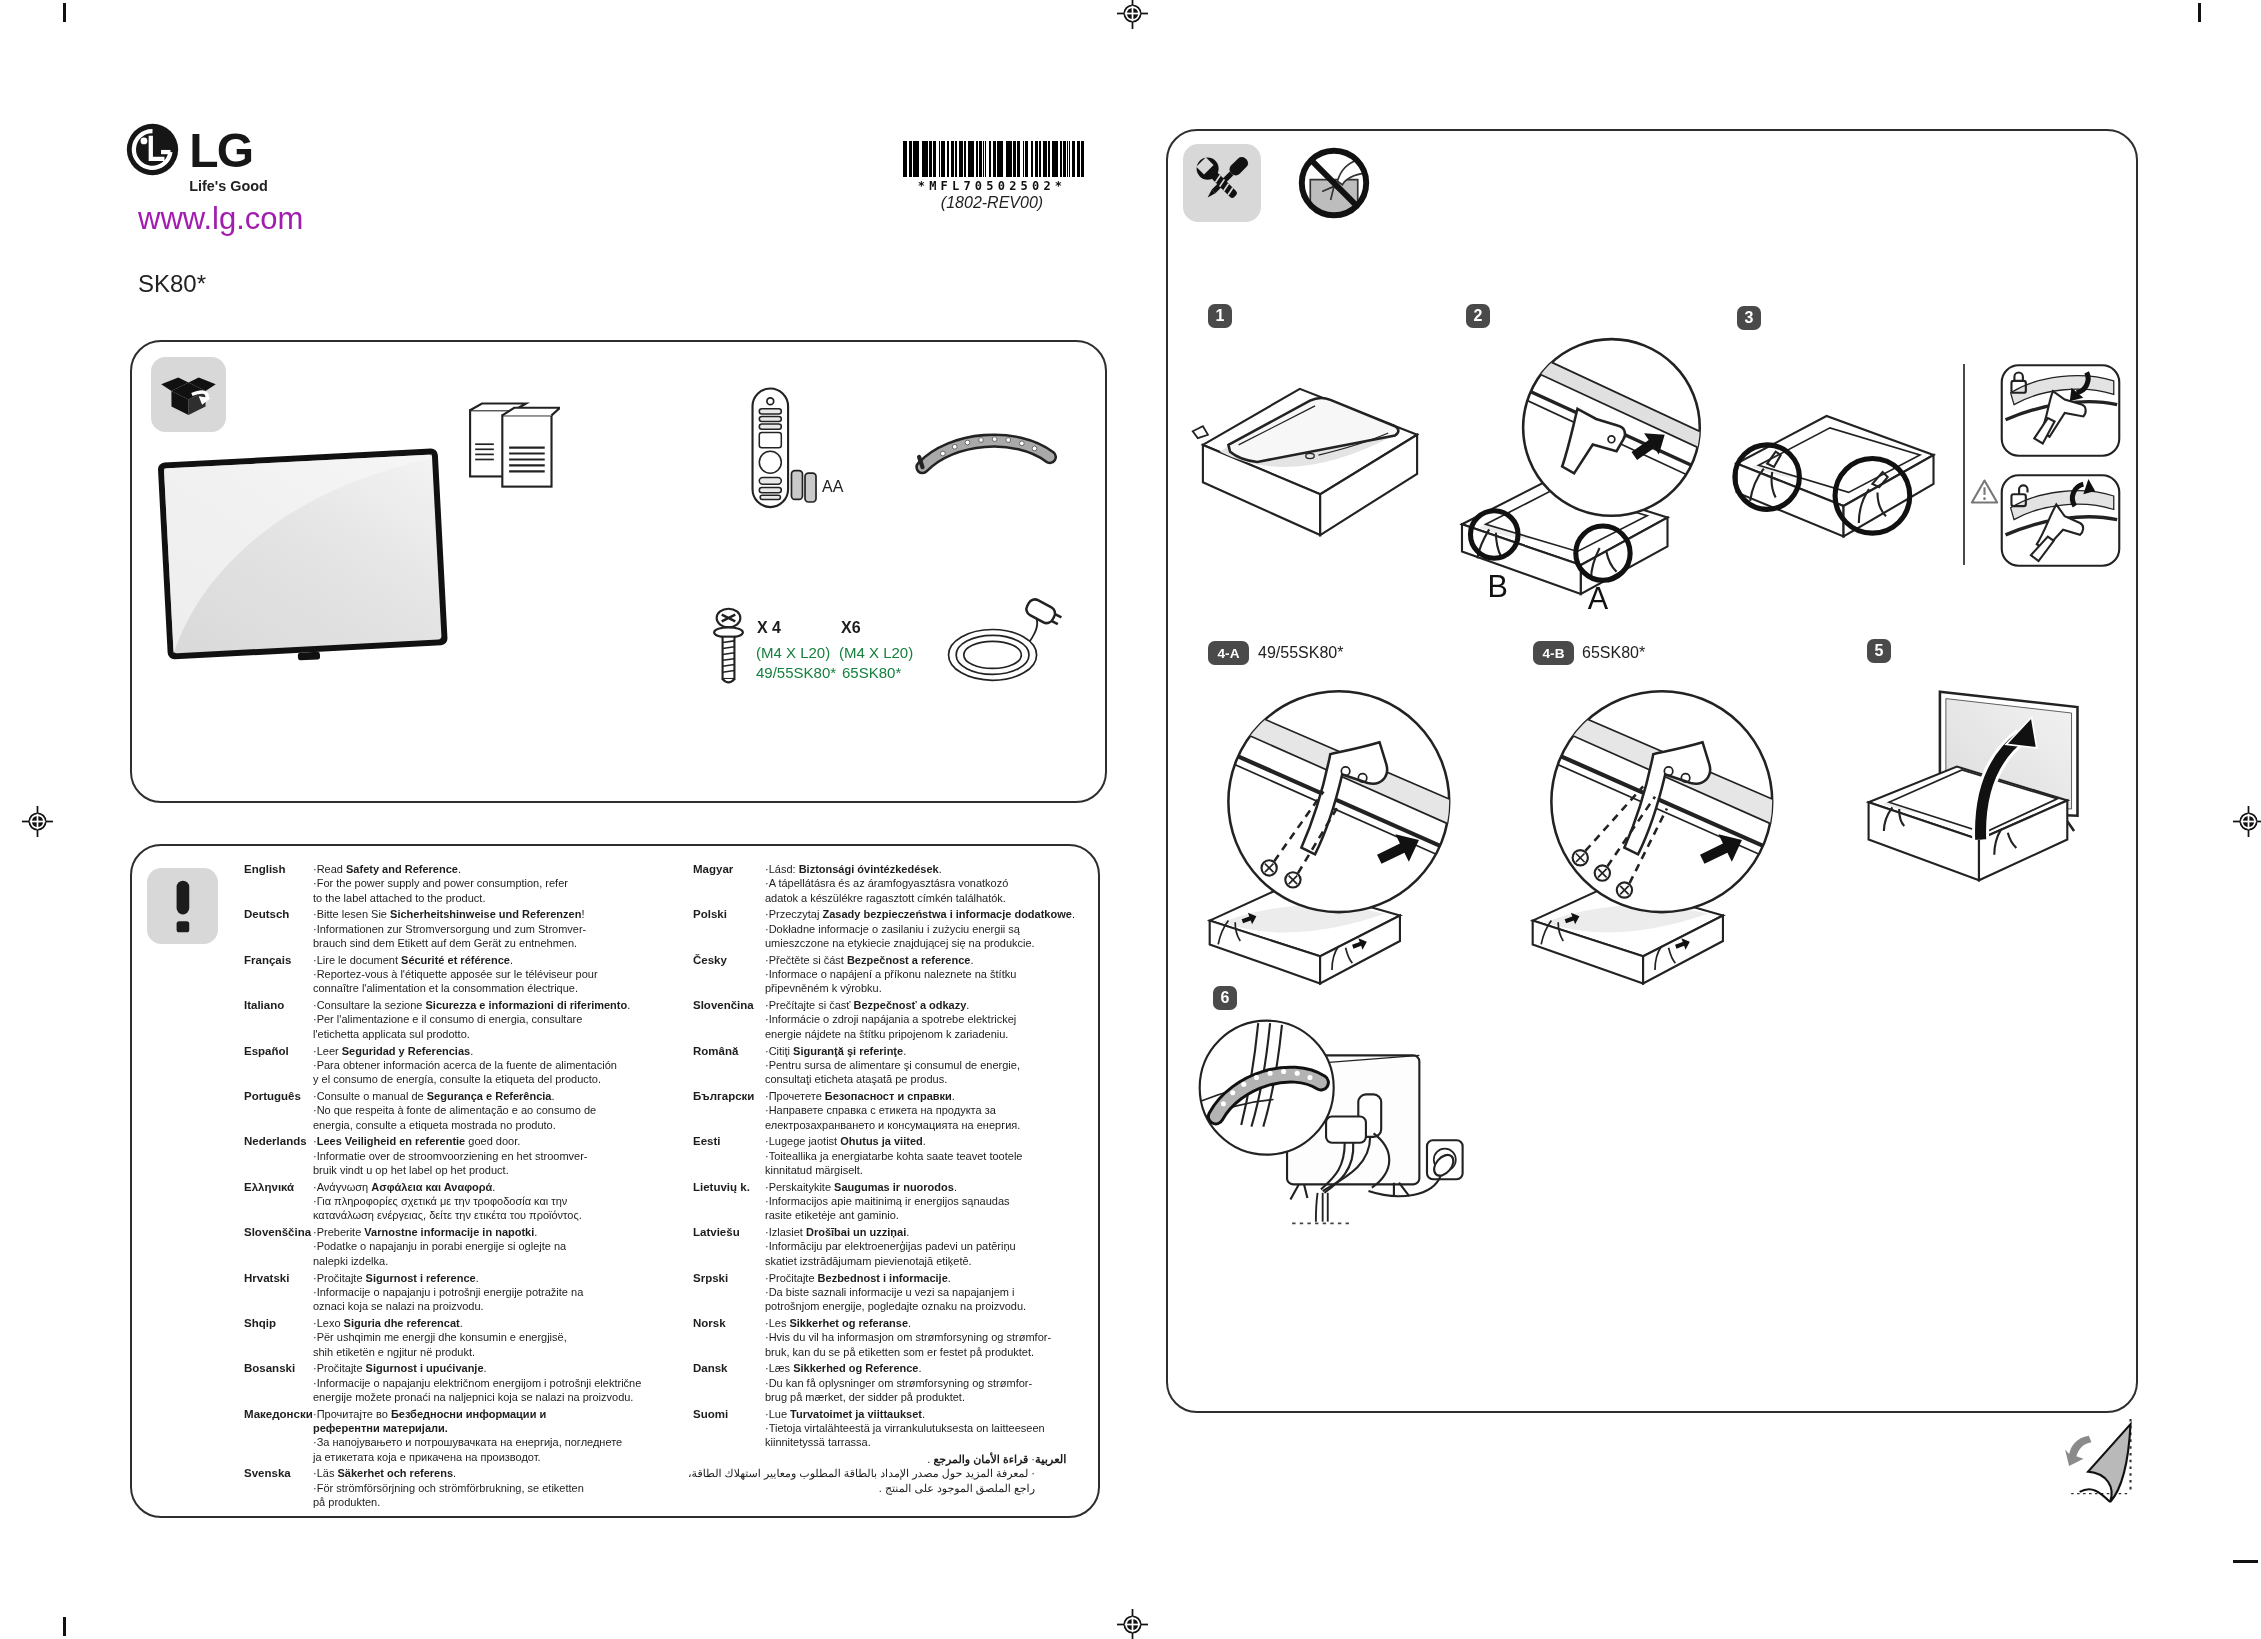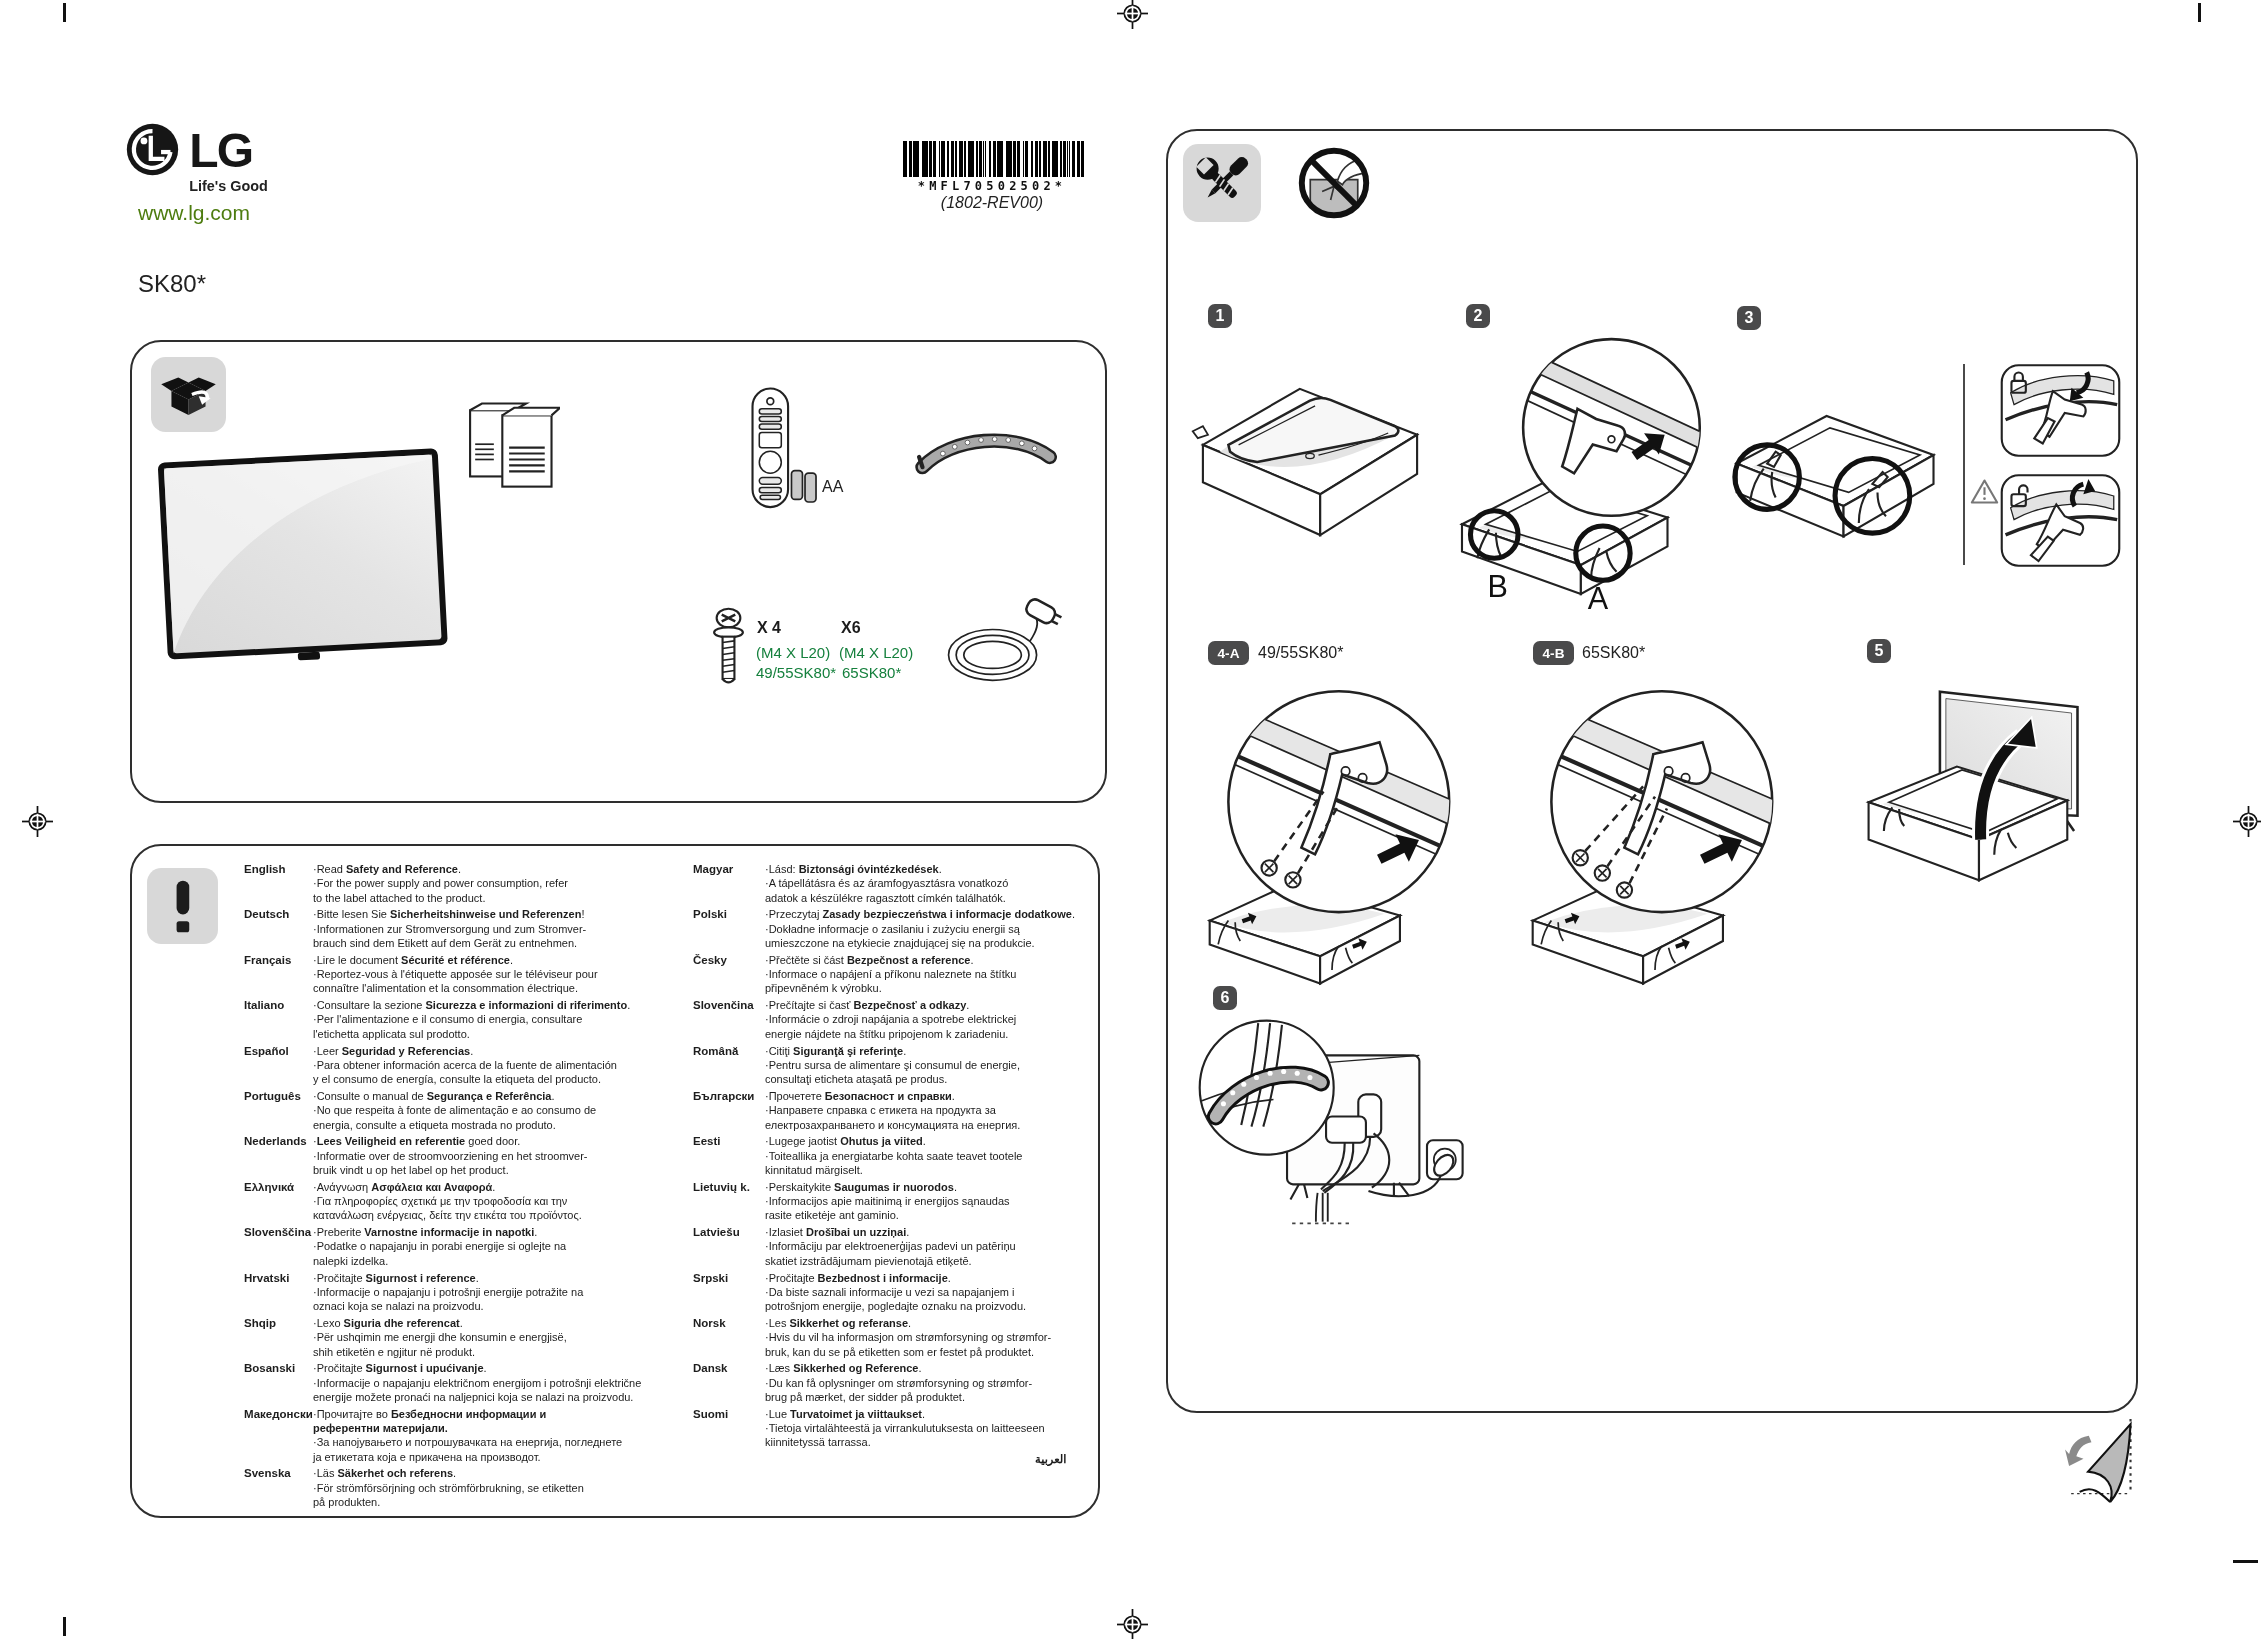--- a/index.html
+++ b/index.html
@@ -7,21 +7,21 @@
         font-family:"Liberation Sans",sans-serif;color:#1d1d1d;}
   .abs{position:absolute;}
   .panel{position:absolute;border:2.5px solid #2e2e2e;border-radius:31px;background:#fff;}
   .badge{position:absolute;background:#4a4a4b;color:#fff;font-weight:bold;
          border-radius:6.8px;display:flex;align-items:center;justify-content:center;}
   .badge.sq{width:24px;height:24px;font-size:16px;}
   .badge.wide{width:41px;height:24px;font-size:13.6px;}
   .stepmodel{position:absolute;font-size:16px;color:#222;}
   .wordmark{font-weight:bold;font-size:48px;letter-spacing:-1.7px;color:#171717;}
   .tagline{font-size:14.4px;font-weight:600;color:#222;}
-  .website{font-size:21px;color:#4d7c0f;}
+  .website{font-size:31px;color:#a21caf;}
   .model{font-size:24px;color:#222;}
   .barcode-bars{position:absolute;left:903px;top:141px;width:177px;height:36px;background:
     repeating-linear-gradient(90deg,#000 0 1.7px,#fff 1.7px 4.2px),
     repeating-linear-gradient(90deg,#000 0 0.8px,#fff 0.8px 6px),
     repeating-linear-gradient(90deg,#000 0 2.5px,#fff 2.5px 9.3px);
     background-blend-mode:multiply;border-left:2.5px solid #000;border-right:2.5px solid #000;}
   .barcode-code{position:absolute;left:897px;top:179px;width:190px;text-align:center;
     font-family:"DejaVu Sans Mono",monospace;font-size:12px;letter-spacing:4.2px;color:#111;font-weight:bold;}
   .barcode-rev{position:absolute;left:897px;top:194px;width:190px;text-align:center;font-size:16px;color:#222;font-style:italic;}
   .acc-qty{font-weight:bold;font-size:16px;color:#1c1c1c;}
@@ -446,20 +446,25 @@
       <div class="lang-row">
         <div class="lang-label">Suomi</div>
         <div class="lang-text">
           <div class="lang-line"><span>·Lue </span><span class="b">Turvatoimet ja viittaukset</span><span>.</span></div>
           <div class="lang-line"><span>·Tietoja virtalähteestä ja virrankulutuksesta on laitteeseen</span></div>
           <div class="lang-line"><span> kiinnitetyssä tarrassa.</span></div>
         </div>
       </div>
       <div class="lang-row rtl">
         <div class="lang-label">العربية</div>
+        <div class="lang-text">
+          <div class="lang-line"><span>· </span><span class="b">قراءة الأمان والمرجع</span><span> .</span></div>
+          <div class="lang-line"><span>· لمعرفة المزيد حول مصدر الإمداد بالطاقة المطلوب ومعايير استهلاك الطاقة،</span></div>
+          <div class="lang-line"><span>راجع الملصق الموجود على المنتج .</span></div>
+        </div>
       </div>
     </div>
 
   <div class="panel" style="left:1166px;top:129px;width:968px;height:1280px"></div>
 
   <svg class="abs" style="left:1183px;top:144px" width="78" height="78" viewBox="0 0 92 92">
     <rect x="0" y="0" width="92" height="92" rx="18" class="ico-bg"></rect>
     <g transform="rotate(45 46 46)">
       <rect x="39" y="6" width="14" height="24" rx="6" fill="#111"></rect>
       <rect x="43" y="30" width="6" height="30" fill="#111"></rect>

